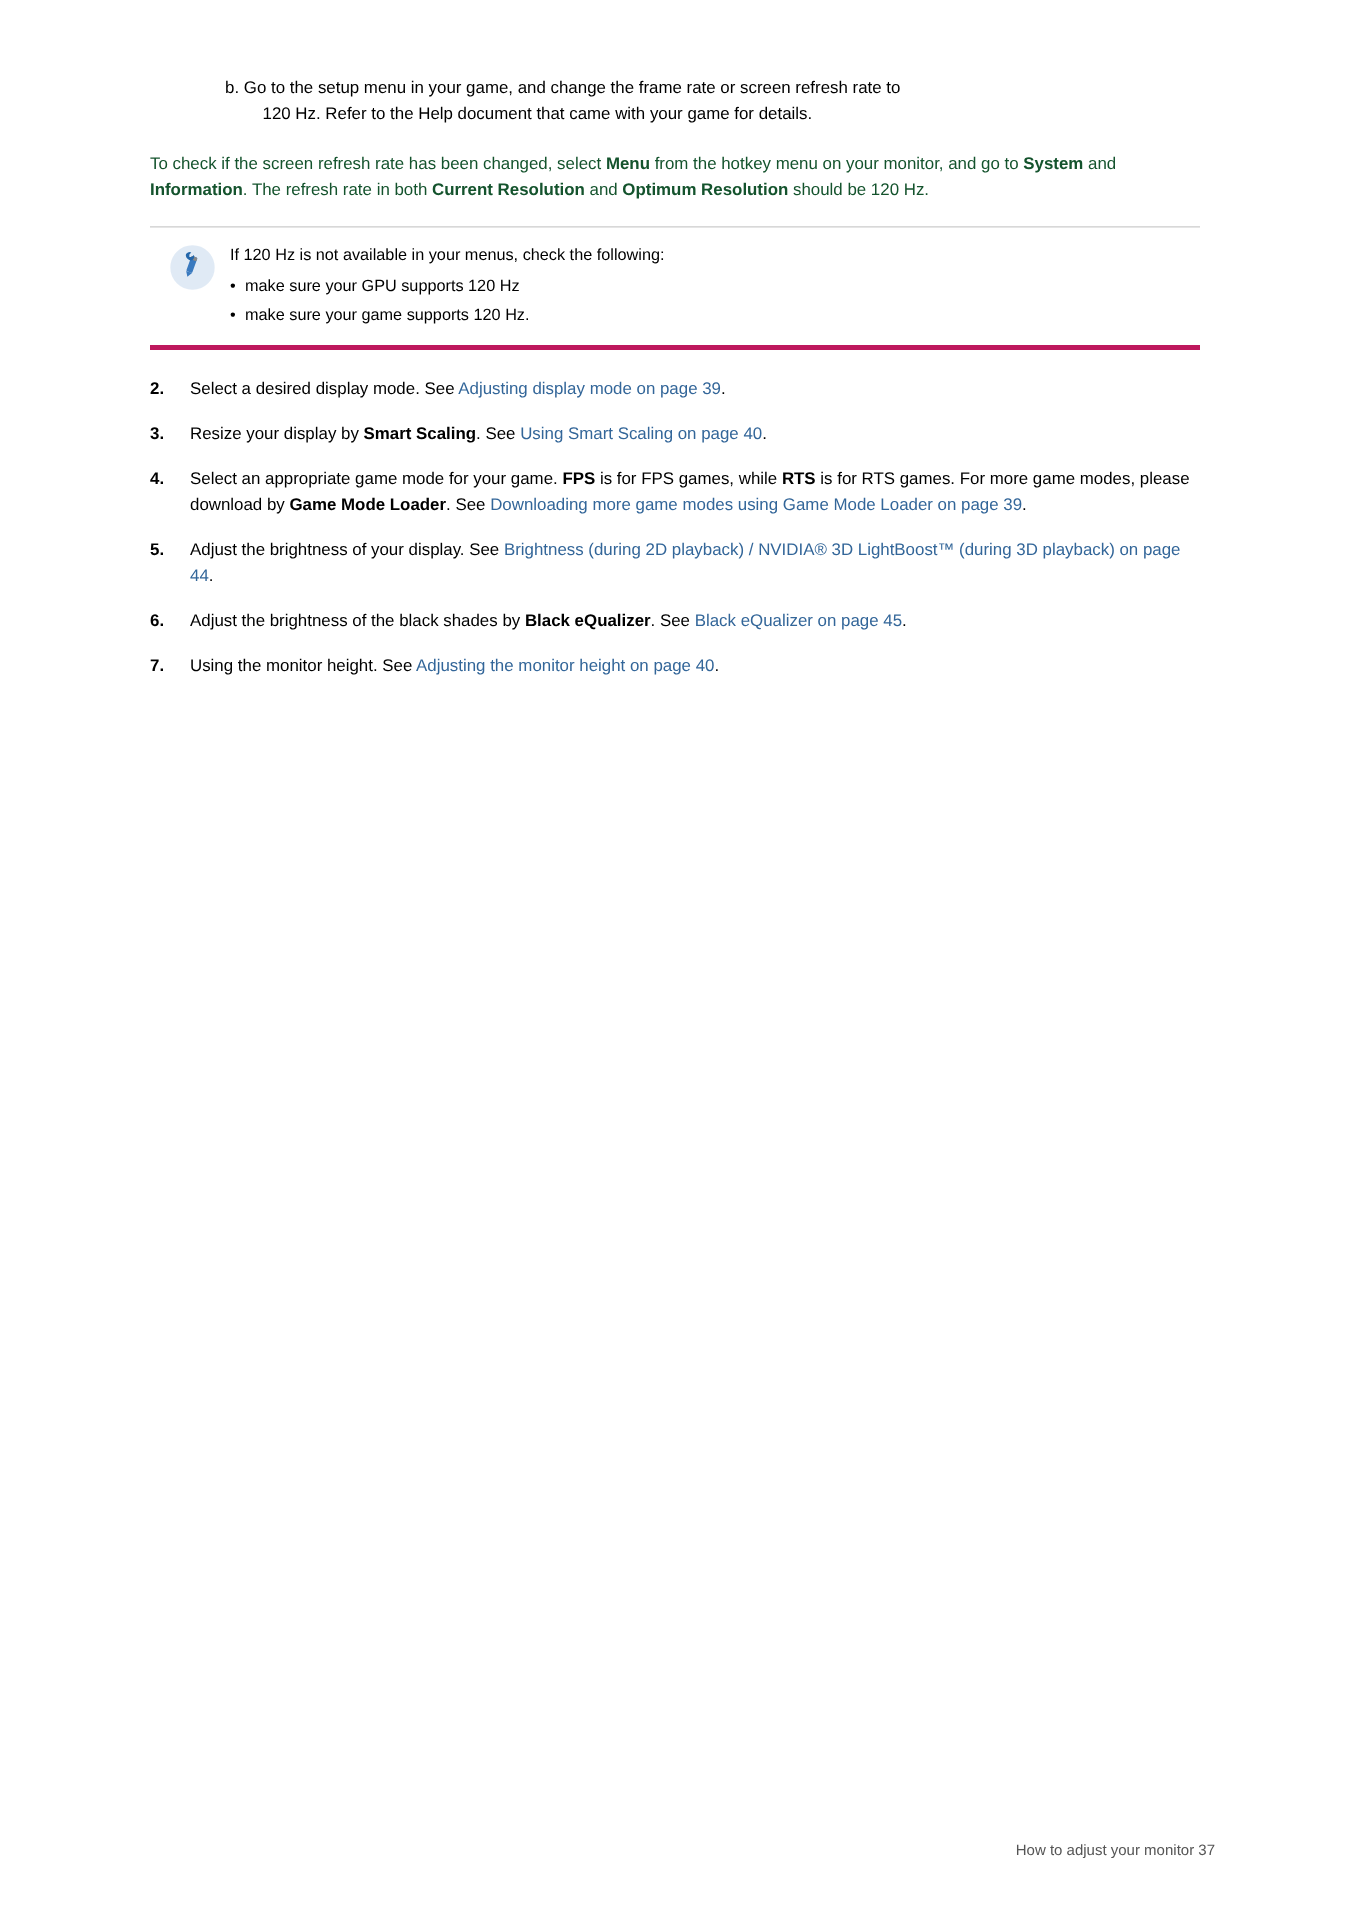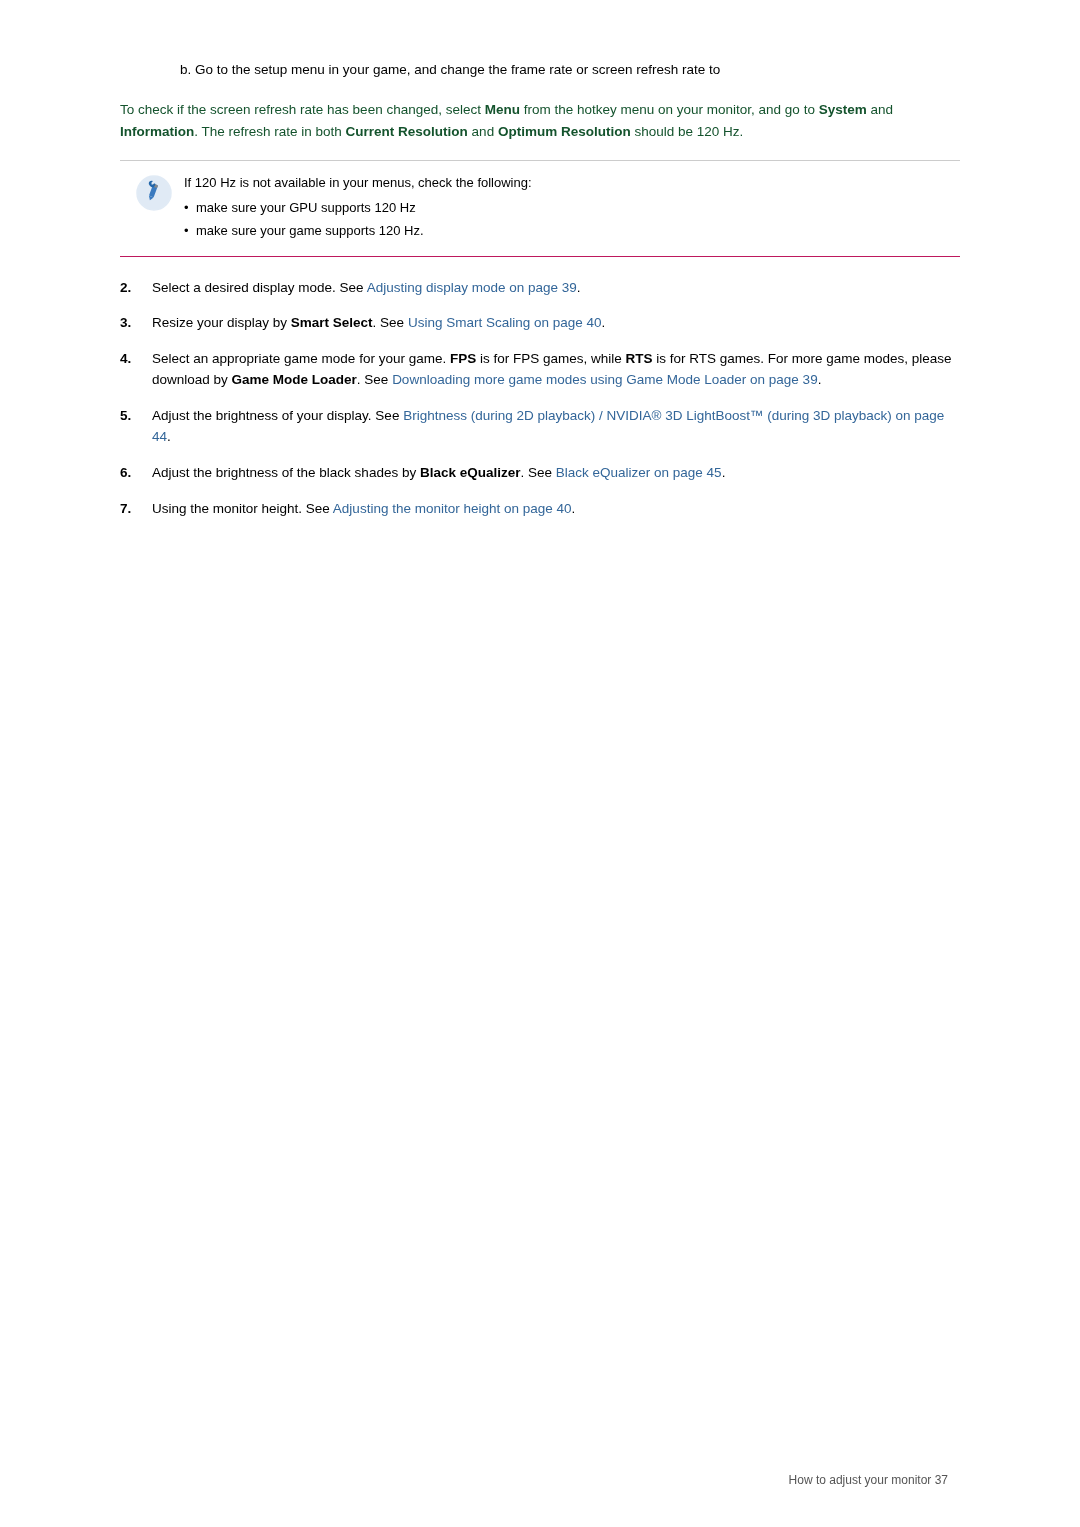--- a/index.html
+++ b/index.html
@@ -50,21 +50,21 @@
       line-height: 1.6;
       color: #14532d;
     }
 
     .bold {
       font-weight: bold;
     }
 
     .note-box {
       border-top: 1px solid #cccccc;
-      border-bottom: 1px solid #be185d;
+      border-bottom: 4px solid #be185d;
       padding: 12px 16px 12px 16px;
       margin-bottom: 20px;
       display: flex;
       align-items: flex-start;
       gap: 12px;
     }
 
     .note-icon {
       flex-shrink: 0;
       width: 36px;
@@ -124,40 +124,43 @@
     }
 
     .link {
       color: #336699;
       text-decoration: none;
     }
 
     .page-footer {
       position: absolute;
       bottom: 40px;
-      right: 132px;
+      right: 108px;
       font-size: 12px;
       color: #555;
     }
 
     
     .note-icon-svg {
       width: 36px;
       height: 36px;
     }
   </style>
 </head>
 <body>
 
 <div class="page-container">
 
   <div class="section-b">
     <p>
       <span>b.</span>
       <span> Go to the setup menu in your game, and change the frame rate or screen refresh rate to</span>
+    </p>
+    <p class="indent-line">
+      <span>120 Hz. Refer to the Help document that came with your game for details.</span>
     </p>
   </div>
 
   <div class="paragraph-block">
     <span>To check if the screen refresh rate has been changed, select </span><span class="bold">Menu</span><span> from the hotkey menu on your monitor, and go to </span><span class="bold">System</span><span> and </span><span class="bold">Information</span><span>. The refresh rate in both </span><span class="bold">Current Resolution</span><span> and </span><span class="bold">Optimum Resolution</span><span> should be 120 Hz.</span>
   </div>
 
   <div class="note-box">
     <div class="note-icon">
       <svg class="note-icon-svg" viewBox="0 0 36 36" xmlns="http://www.w3.org/2000/svg">
@@ -186,21 +189,21 @@
     <li>
       <span class="list-number bold">2.</span>
       <span class="list-content">
         <span>Select a desired display mode. See </span><a class="link" href="#">Adjusting display mode on page 39</a><span>.</span>
       </span>
     </li>
 
     <li>
       <span class="list-number bold">3.</span>
       <span class="list-content">
-        <span>Resize your display by </span><span class="bold">Smart Select</span><span>. See </span><a class="link" href="#">Using Smart Scaling on page 40</a><span>.</span>
+        <span>Resize your display by </span><span class="bold">Smart Scaling</span><span>. See </span><a class="link" href="#">Using Smart Scaling on page 40</a><span>.</span>
       </span>
     </li>
 
     <li>
       <span class="list-number bold">4.</span>
       <span class="list-content">
         <span>Select an appropriate game mode for your game. </span><span class="bold">FPS</span><span> is for FPS games, while </span><span class="bold">RTS</span><span> is for RTS games. For more game modes, please download by </span><span class="bold">Game Mode Loader</span><span>. See </span><a class="link" href="#">Downloading more game modes using Game Mode Loader on page 39</a><span>.</span>
       </span>
     </li>
 

